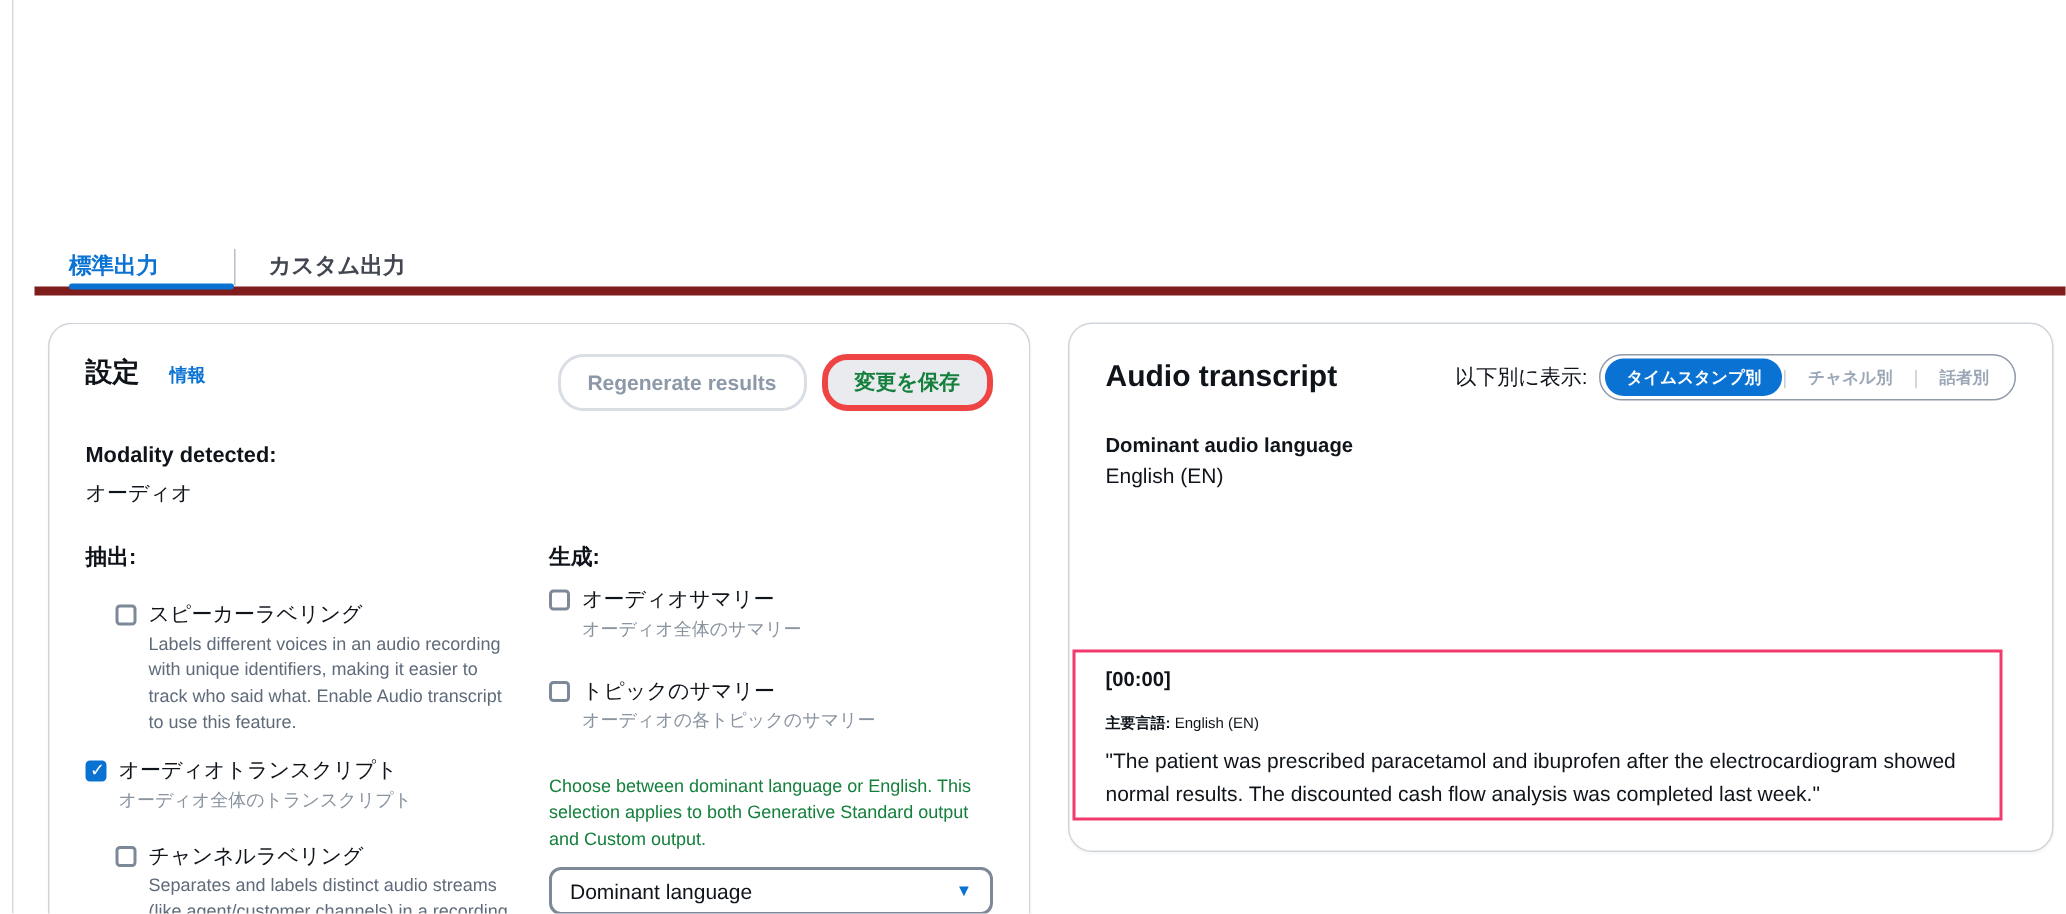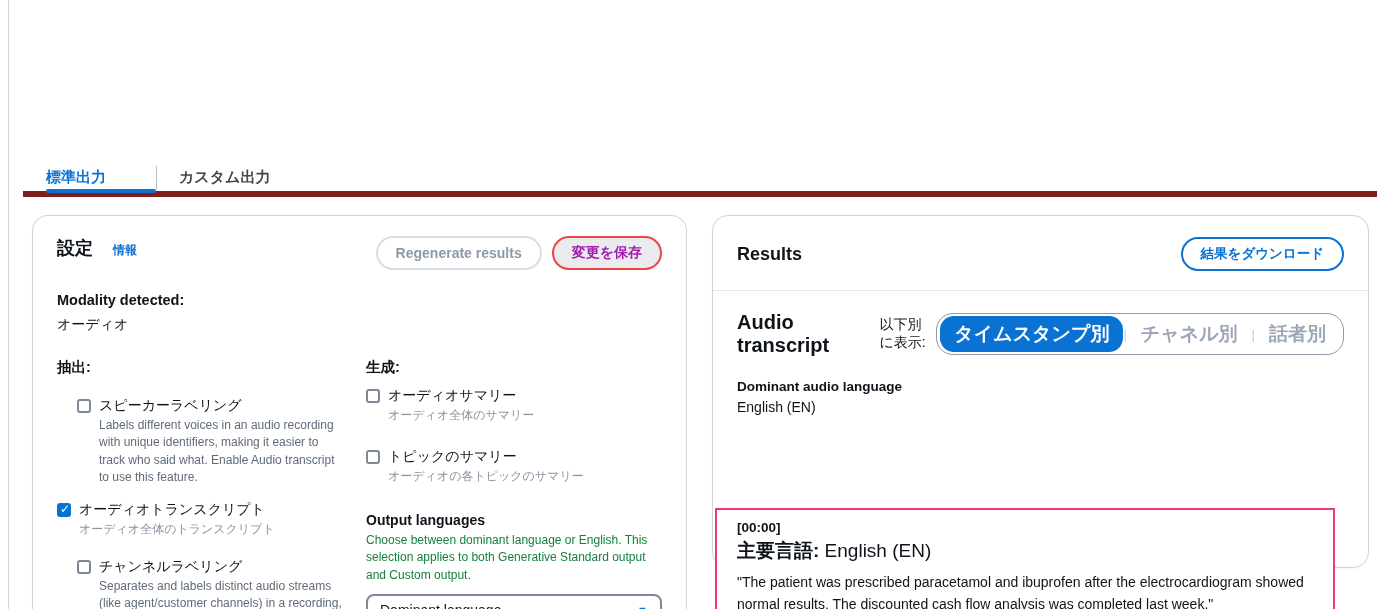--- a/index.html
+++ b/index.html
@@ -31,21 +31,21 @@
 
   
   .settings-card { left:23px; top:215px; width:655px; height:420px; padding:20px 24px; border-bottom:none; border-bottom-left-radius:0; border-bottom-right-radius:0; }
   .settings-header { display:flex; align-items:flex-start; justify-content:space-between; }
   .settings-title-wrap { display:flex; align-items:baseline; gap:20px; }
   .settings-title { font-size:18px; font-weight:bold; }
   .info-link { font-size:12px; font-weight:bold; color:#0972d3; cursor:pointer; }
   .hdr-buttons { display:flex; gap:10px; }
   .btn { font-size:14px; font-weight:bold; border-radius:17px; padding:6px 18px; cursor:pointer; white-space:nowrap; }
   .btn-disabled-outline { background:#fff; border:2px solid #d8dee4; color:#8d99a8; }
-  .btn-disabled-fill { background:#e9ebee; border:2px solid #ef4444; color:#a21caf; }
+  .btn-disabled-fill { background:#e9ebee; border:4px solid #ef4444; color:#15803d; }
   .btn-primary-outline { background:#fff; border:2px solid #0972d3; color:#0972d3; font-size:13.5px; }
 
   .modality-label { font-size:14.5px; font-weight:bold; margin-top:22px; }
   .modality-value { font-size:14px; margin-top:8px; }
 
   .cols { display:flex; margin-top:24px; }
   .col1 { width:315px; }
   .col2 { width:300px; margin-left:24px; }
   .group-heading { font-size:14.5px; font-weight:bold; margin-bottom:10px; }
 
@@ -71,31 +71,31 @@
   .results-card { left:703px; top:215px; width:657px; height:353px; }
   .results-header { display:flex; align-items:center; justify-content:space-between; padding:18px 24px 16px 24px; border-bottom:1px solid #e4e8ec; height:75px; }
   .results-title { font-size:18px; font-weight:bold; }
   .results-body { position:relative; padding:20px 24px; height:278px; }
 
   .transcript-row { display:flex; align-items:center; justify-content:space-between; }
   .transcript-title { font-size:20px; font-weight:bold; }
   .view-wrap { display:flex; align-items:center; gap:8px; }
   .view-label { font-size:14px; }
   .seg { display:flex; align-items:center; border:1.5px solid #8f99a8; border-radius:17px; padding:2px 3px; background:#fff; }
-  .seg-opt { font-size:19px; font-weight:bold; padding:5px 14px; border-radius:14px; color:#9ba7b6; cursor:pointer; white-space:nowrap; }
+  .seg-opt { font-size:11px; font-weight:bold; padding:5px 14px; border-radius:14px; color:#9ba7b6; cursor:pointer; white-space:nowrap; }
   .seg-opt.active { background:#0972d3; color:#fff; }
   .seg-sep { color:#c9cfd6; font-size:13px; }
 
   .dom-lang-label { font-size:13.5px; font-weight:bold; margin-top:22px; }
   .dom-lang-value { font-size:14px; margin-top:5px; }
 
   .highlight-box { position:absolute; left:2px; top:217px; width:620px; height:114px;
     border:2.5px solid #f13a6e; background:#fff; padding:10px 20px; }
   .seg-time { font-size:13.5px; font-weight:bold; }
-  .seg-lang { font-size:19px; margin-top:3px; }
+  .seg-lang { font-size:10px; margin-top:15px; }
   .seg-lang b { font-weight:bold; }
   .seg-text { font-size:14px; line-height:1.55; margin-top:8px; }
 </style>
 </head>
 <body>
 
 <div class="page">
 
 
   <div class="tabs">
@@ -163,36 +163,31 @@
 
         <div class="chk-item" style="margin-top:24px;">
           <div class="chk-box"></div>
           <div class="chk-text">
             <div class="chk-label">トピックのサマリー</div>
             <div class="chk-desc jp">オーディオの各トピックのサマリー</div>
           </div>
         </div>
 
         <div class="out-lang">
-          <div class="out-lang-title">Output languages</div>
           <div class="out-lang-desc">Choose between dominant language or English. This selection applies to both Generative Standard output and Custom output.</div>
           <div class="select">
             <span class="select-value">Dominant language</span>
             <span class="select-caret">▼</span>
           </div>
         </div>
       </div>
     </div>
   </div>
 
   <div class="card results-card">
-    <div class="results-header">
-      <div class="results-title">Results</div>
-      <button class="btn btn-primary-outline">結果をダウンロード</button>
-    </div>
 
     <div class="results-body">
       <div class="transcript-row">
         <div class="transcript-title">Audio transcript</div>
         <div class="view-wrap">
           <span class="view-label">以下別に表示:</span>
           <div class="seg">
             <span class="seg-opt active">タイムスタンプ別</span>
             <span class="seg-sep">|</span>
             <span class="seg-opt">チャネル別</span>

